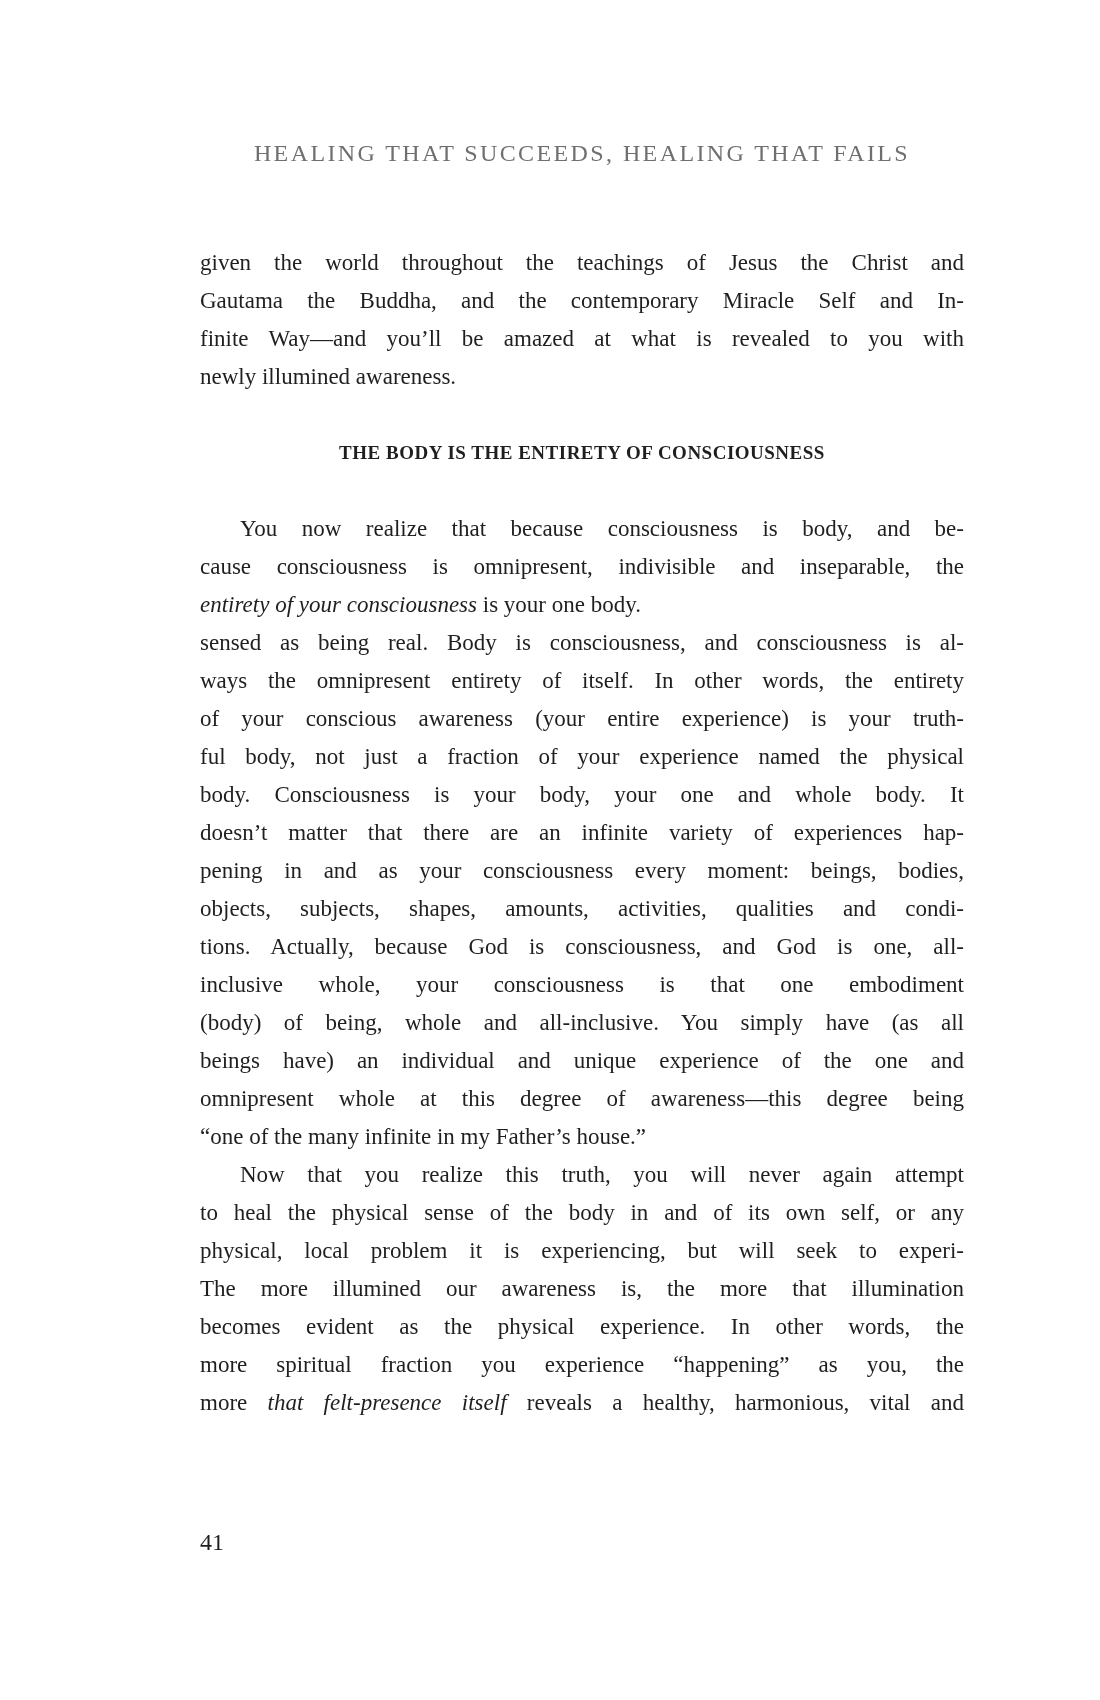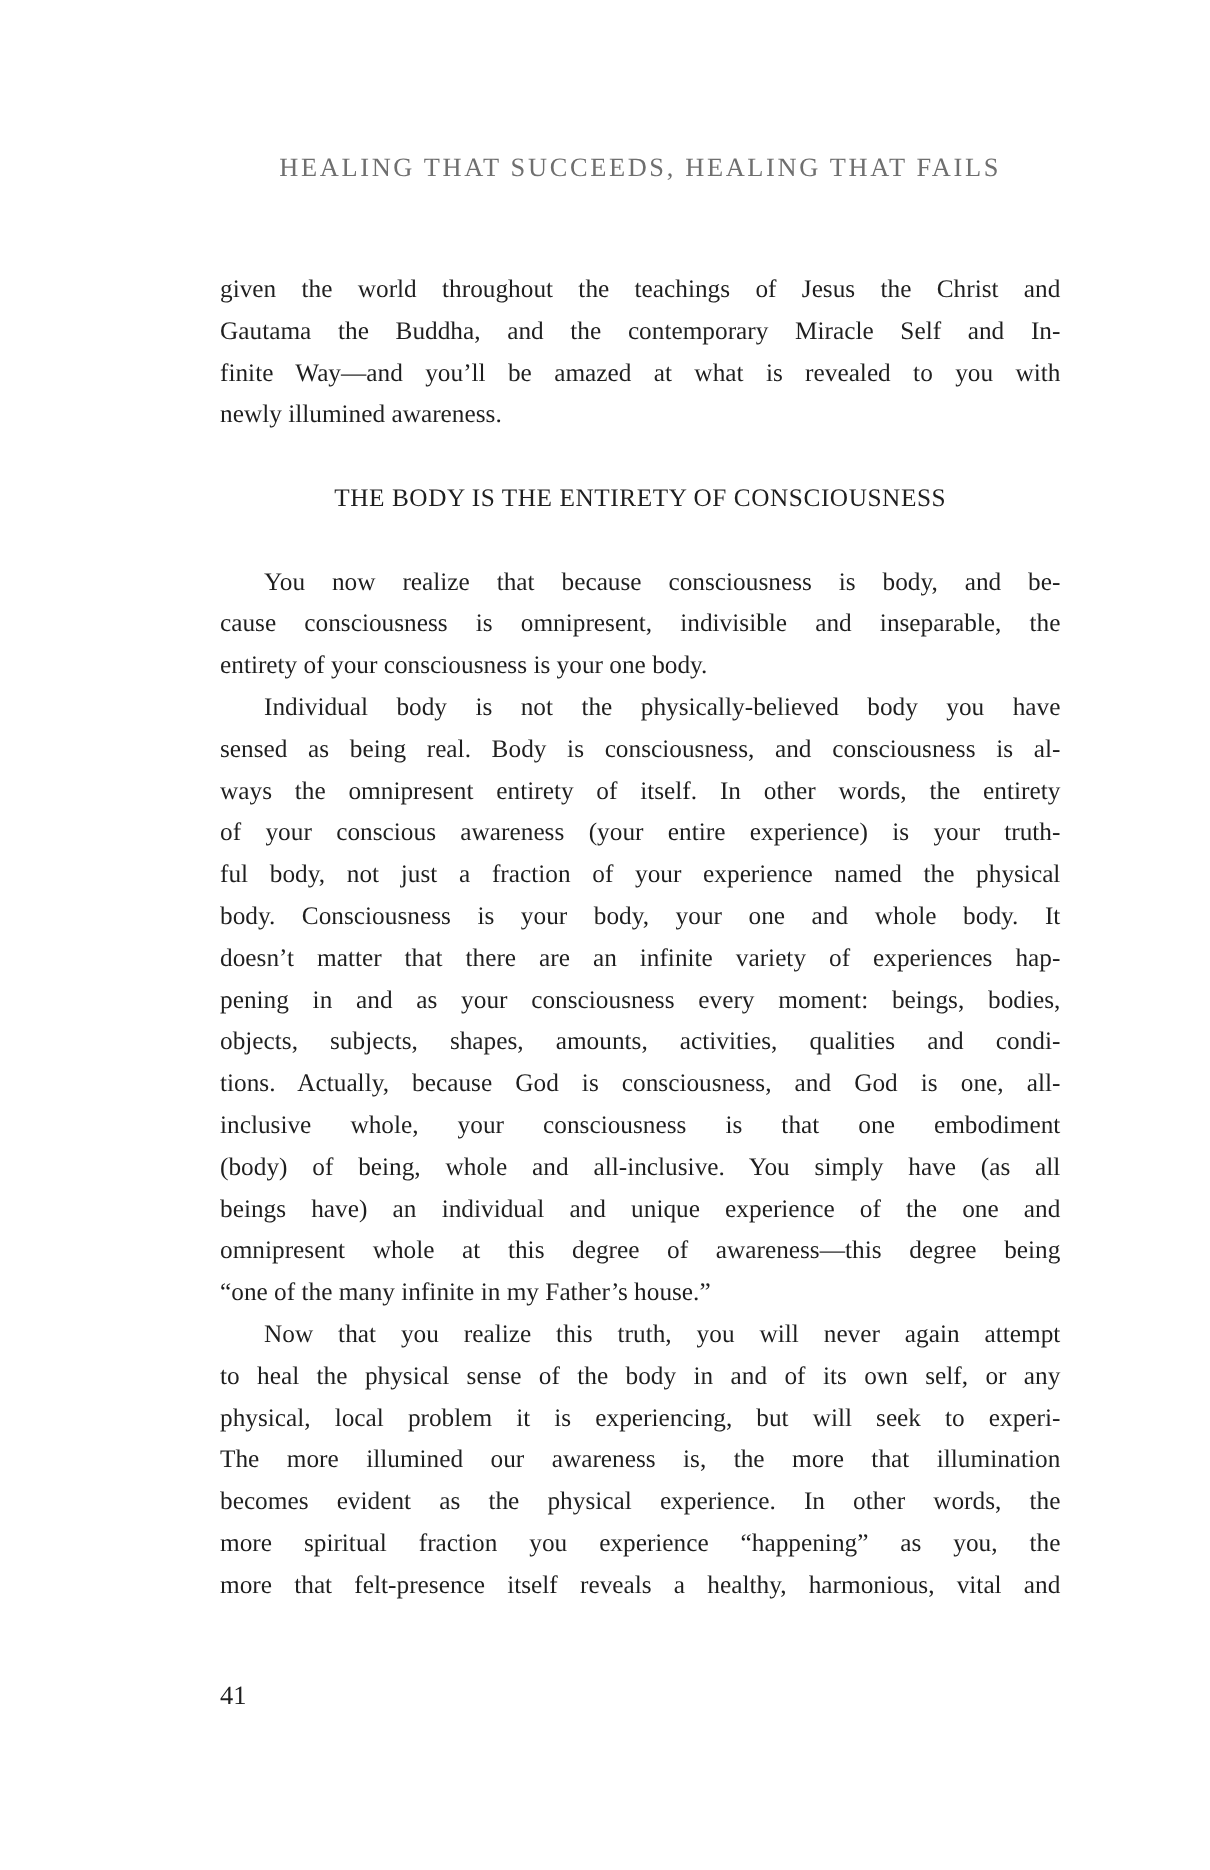--- a/index.html
+++ b/index.html
@@ -33,23 +33,23 @@
   }
   .body-text {
     margin-top: 75px;
     font-size: 23px;
     line-height: 38px;
   }
   .section-heading {
     margin: 38px 0 38px 0;
     padding: 0;
     text-align: center;
-    font-size: 23px;
+    font-size: 19px;
     line-height: 38px;
-    font-weight: 400;
+    font-weight: 700;
     letter-spacing: 0.5px;
     color: var(--text-color, #1f1f1f);
     white-space: nowrap;
   }
   .paragraph {
     margin: 0;
   }
   .line {
     text-align: justify;
     text-align-last: justify;
@@ -57,20 +57,21 @@
     white-space: normal;
   }
   .line.line-last {
     text-align-last: left;
     -moz-text-align-last: left;
   }
   .line.indented {
     text-indent: 40px;
   }
   .italic {
+    font-style: italic;
   }
   .page-number {
     position: absolute;
     left: 200px;
     width: 764px;
     top: 1526px;
     text-align: left;
     font-size: 24px;
     line-height: 32px;
     color: var(--text-color, #1f1f1f);
@@ -92,21 +93,20 @@
           </div>
         </div>
       <h2 class="section-heading">THE BODY IS THE ENTIRETY OF CONSCIOUSNESS</h2>
       <div id="section-block">
           <div class="paragraph">
             <div class="line indented"><span>You now realize that because consciousness is body, and be-</span></div>
             <div class="line"><span>cause consciousness is omnipresent, indivisible and inseparable, the</span></div>
             <div class="line line-last"><span class="italic">entirety of your consciousness</span><span> is your one body.</span></div>
           </div>
           <div class="paragraph">
-            <div class="line indented"><span>Individual body is not the physically-believed body you have</span></div>
             <div class="line"><span>sensed as being real. Body is consciousness, and consciousness is al-</span></div>
             <div class="line"><span>ways the omnipresent entirety of itself. In other words, the entirety</span></div>
             <div class="line"><span>of your conscious awareness (your entire experience) is your truth-</span></div>
             <div class="line"><span>ful body, not just a fraction of your experience named the physical</span></div>
             <div class="line"><span>body. Consciousness is your body, your one and whole body. It</span></div>
             <div class="line"><span>doesn’t matter that there are an infinite variety of experiences hap-</span></div>
             <div class="line"><span>pening in and as your consciousness every moment: beings, bodies,</span></div>
             <div class="line"><span>objects, subjects, shapes, amounts, activities, qualities and condi-</span></div>
             <div class="line"><span>tions. Actually, because God is consciousness, and God is one, all-</span></div>
             <div class="line"><span>inclusive whole, your consciousness is that one embodiment</span></div>

